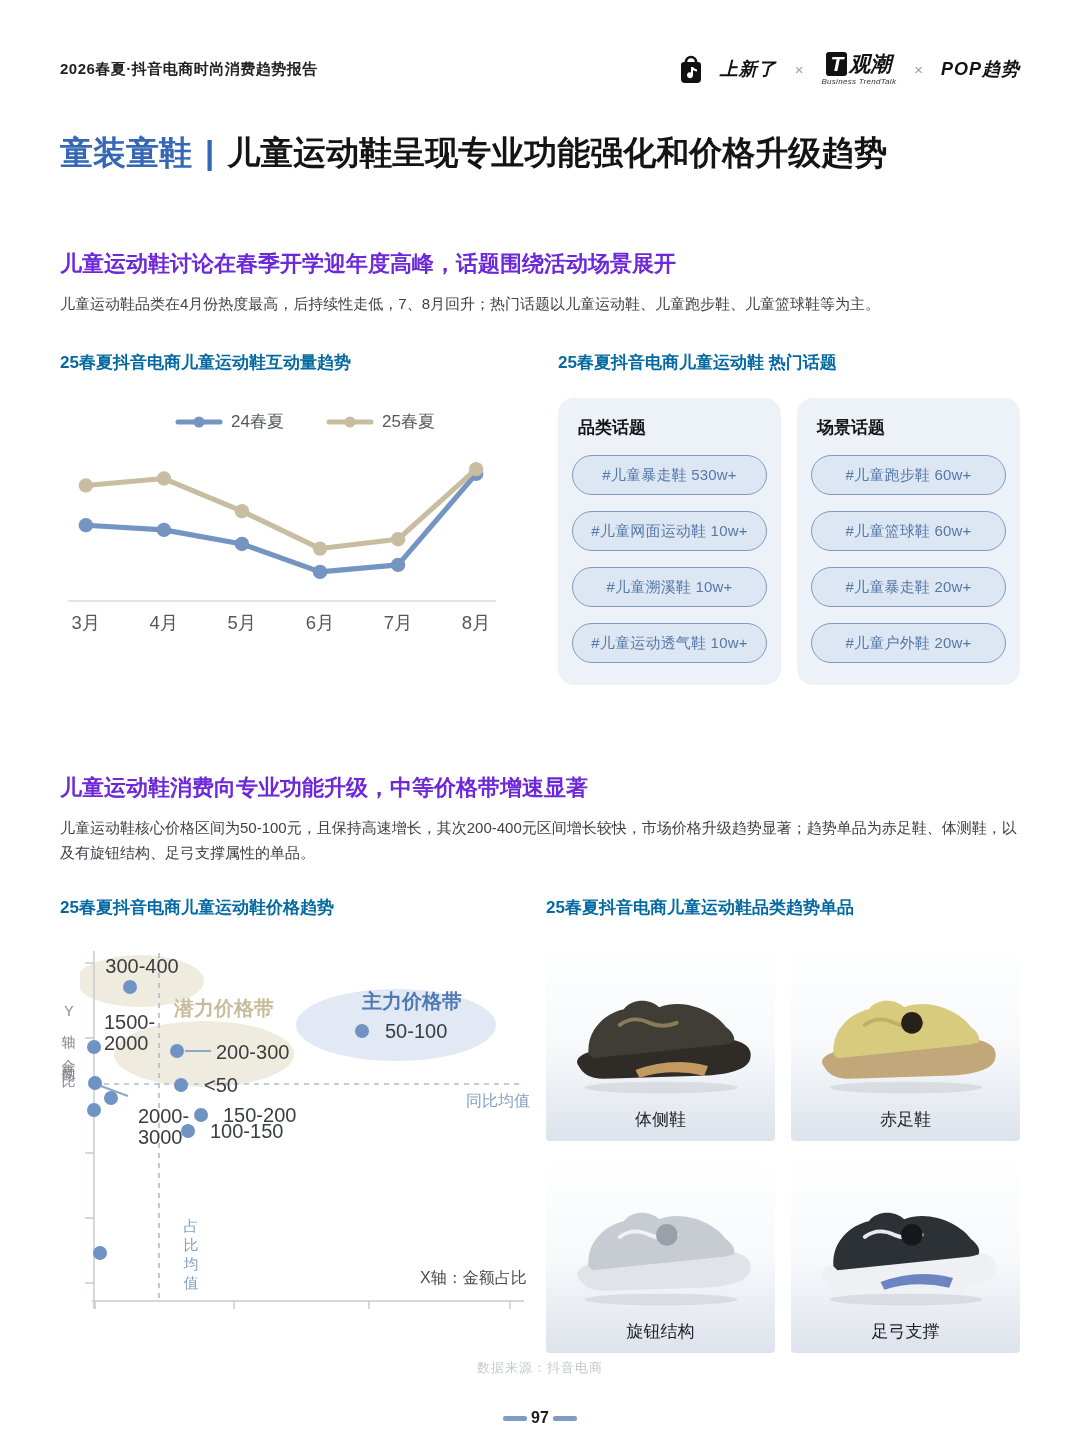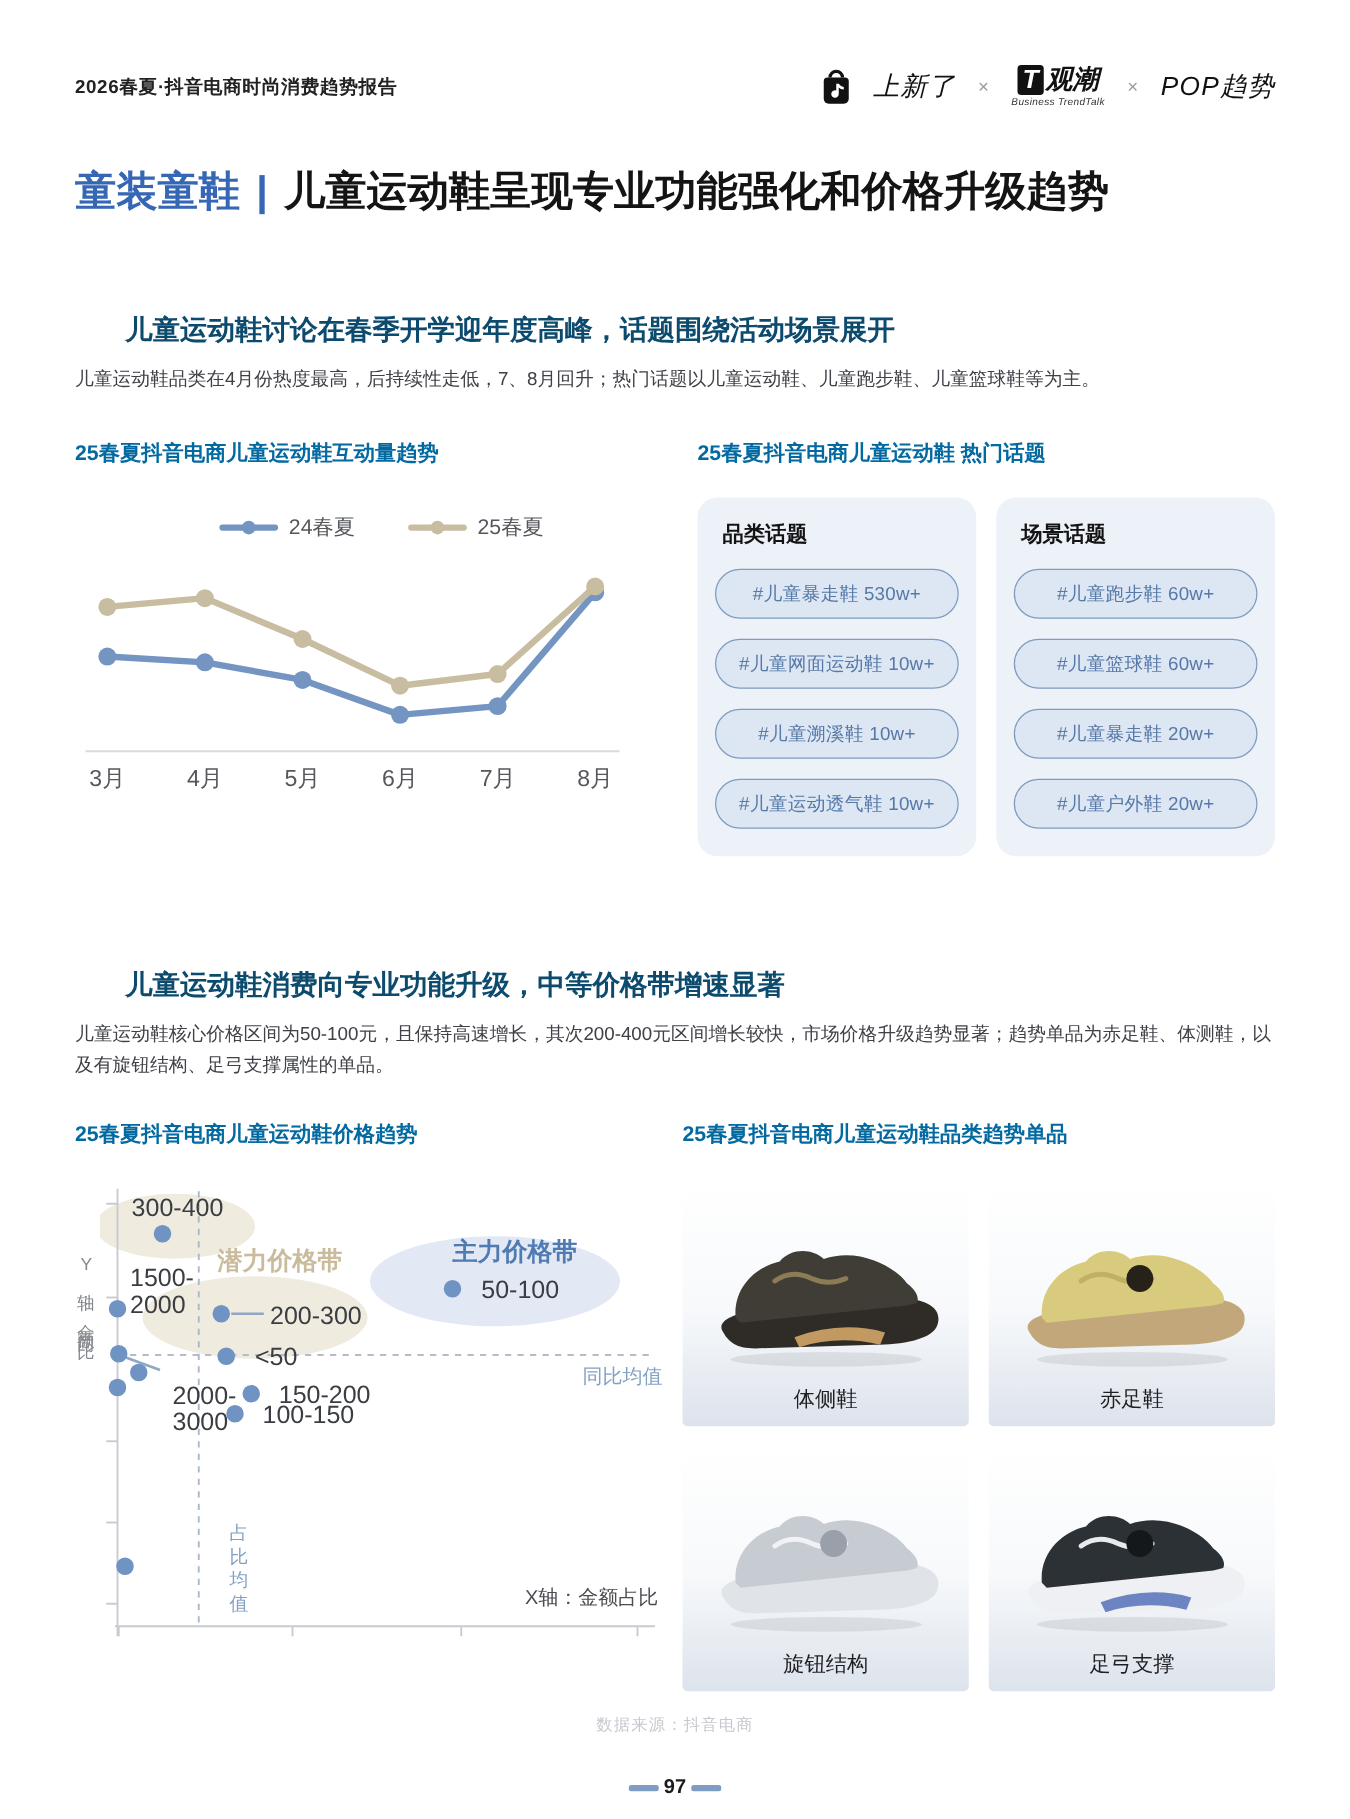--- a/index.html
+++ b/index.html
@@ -7,37 +7,37 @@
   body {
     font-family: "Liberation Sans", "DejaVu Sans", sans-serif;
     background: #ffffff; color: #1c1c1e; overflow: hidden; position: relative;
   }
   .page { width: 1080px; height: 1455px; padding: 0 60px; position: relative; }
 
   
   .topbar { display: flex; justify-content: space-between; align-items: center; padding-top: 52px; }
   .report-title { font-size: 15px; font-weight: 700; color: #222; letter-spacing: .5px; }
   .logos { display: flex; align-items: center; gap: 14px; }
-  .logo-text { font-size: 21px; font-weight: 400; font-style: italic; color: #111; letter-spacing: 1px; }
+  .logo-text { font-size: 18px; font-weight: 700; font-style: italic; color: #111; letter-spacing: 1px; }
   .cross { font-size: 15px; color: #9a9da3; font-weight: 400; padding: 0 4px; }
   .bag-icon svg { display: block; }
   .ttl-wrap { display: inline-flex; flex-direction: column; align-items: center; line-height: 1; }
   .ttl-main { font-size: 21px; font-weight: 800; font-style: italic; color: #111; }
   .ttl-t { display: inline-block; background: #111; color: #fff; padding: 1px 4px 2px; margin-right: 2px; border-radius: 3px; font-style: italic; }
   .ttl-sub { font-size: 8px; color: #333; margin-top: 2px; letter-spacing: .3px; font-style: italic; }
 
   
   .main-title { margin-top: 46px; font-size: 33px; font-weight: 800; line-height: 1.25; }
   .main-title .tag { color: #3567b5; }
   .main-title .divider { color: #3567b5; font-weight: 600; margin: 0 13px; }
   .main-title .rest { color: #141414; }
 
   
   .block { margin-top: 76px; }
-  .block h2 { font-size: 22px; font-weight: 800; color: #0c4a6e; margin-left: 40px; }
+  .block h2 { font-size: 22px; font-weight: 800; color: #6d28d9; }
   .block .desc { margin-top: 13px; font-size: 15px; color: #3f4147; line-height: 1.65; max-width: 960px; }
   .row { display: flex; justify-content: space-between; margin-top: 34px; }
 
   .chart-title { font-size: 17px; font-weight: 800; color: #0369a1; text-align: left; }
 
   
   .chart-col { width: 490px; }
   .legend { display: flex; justify-content: center; gap: 42px; margin-top: 36px; }
   .legend-item { display: inline-flex; align-items: center; gap: 8px; font-size: 17px; color: #55575c; }
   .lgi line { stroke: var(--c); stroke-width: 5; stroke-linecap: round; }
@@ -77,21 +77,21 @@
   }
   .shoe { width: 196px; height: 132px; }
   .shoe .p-sole { fill: var(--sole); }
   .shoe .p-upper { fill: var(--upper); }
   .shoe .p-knob { fill: var(--knob); }
   .shoe .p-arch { fill: var(--arch); }
   .shoe .p-lace { stroke: var(--lace); stroke-width: 4; fill: none; stroke-linecap: round; }
   .product-card figcaption { font-size: 17px; color: #1e1f22; margin-top: 2px; }
 
   
-  .footer { position: absolute; left: 0; right: 0; bottom: 16px; text-align: center; }
+  .footer { position: absolute; left: 0; right: 0; bottom: 28px; text-align: center; }
   .source { font-size: 13px; color: #c6c9cf; letter-spacing: 1px; }
   .pager { margin-top: 32px; display: flex; align-items: center; justify-content: center; gap: 4px; }
   .pager .dash { width: 24px; height: 5px; border-radius: 2px; background: #7f9cc4; display: inline-block; }
   .pager .pnum { font-size: 16px; font-weight: 700; color: #1c1c1e; }
 </style>
 </head>
 <body>
 
 <div class="page">
 

